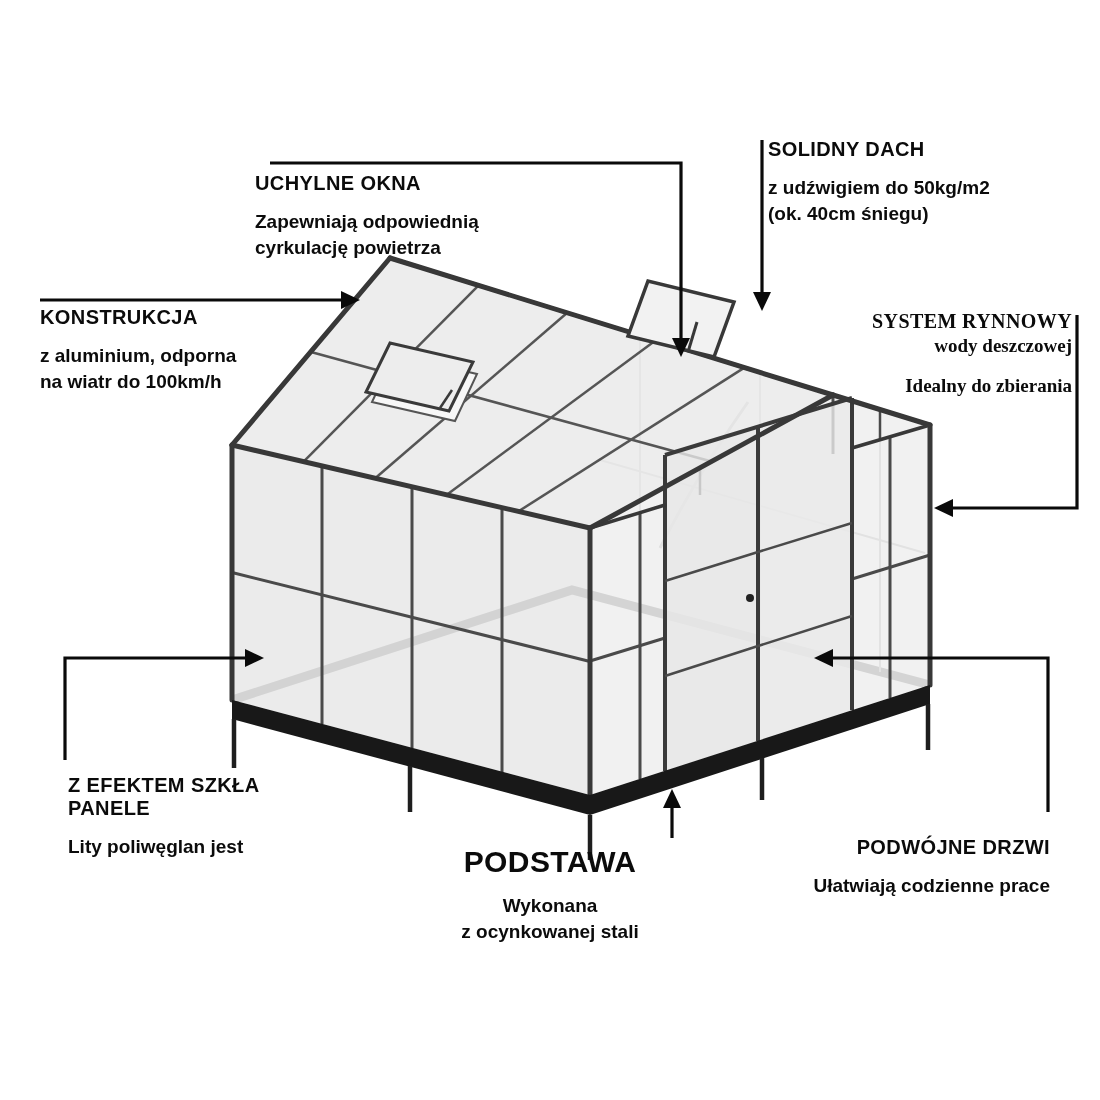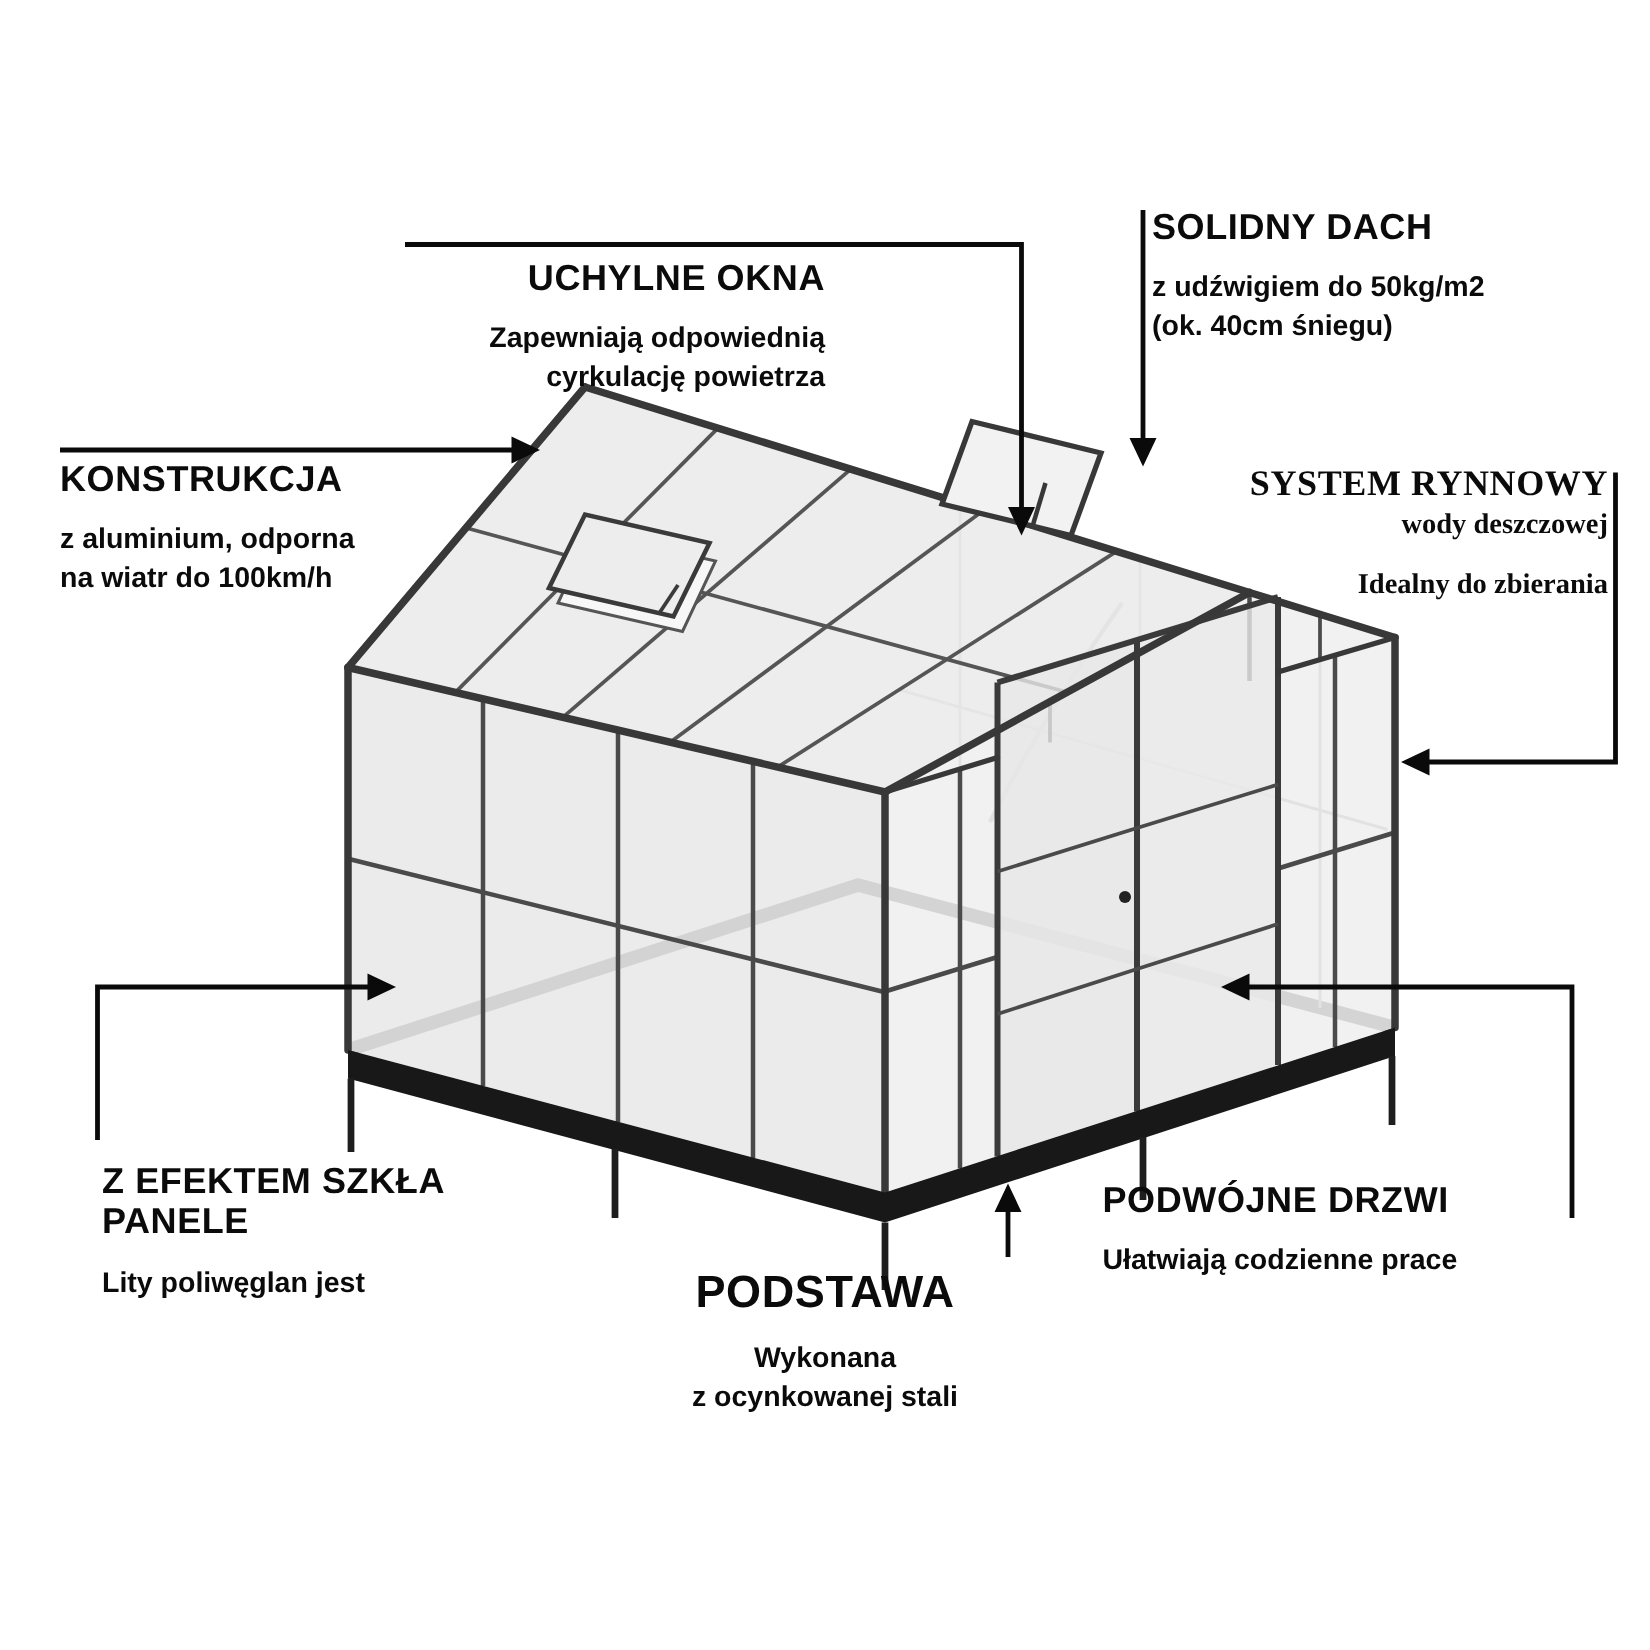--- a/index.html
+++ b/index.html
@@ -8,32 +8,32 @@
     width: 1100px; height: 1100px;
     background: #ffffff;
     font-family: "Liberation Sans", "DejaVu Sans", sans-serif;
     color: #0b0b0b;
   }
   .stage { position: relative; width: 1100px; height: 1100px; overflow: hidden; background: #fff; }
   .layer { position: absolute; inset: 0; }
   svg.layer { width: 1100px; height: 1100px; }
 
   .callout { position: absolute; }
-  .co-title { font-weight: bold; font-size: 24px; line-height: 1.14; letter-spacing: 0.4px; white-space: nowrap; }
+  .co-title { font-weight: bold; font-size: 20px; line-height: 1.14; letter-spacing: 0.4px; white-space: nowrap; }
   .co-line  { font-weight: bold; font-size: 19px; line-height: 1.36; white-space: nowrap; }
   .co-gap   { margin-top: 14px; }
 
-  .co-uchylne     { left: 255px; top: 172px;  width: 295px; text-align: right; }
+  .co-uchylne     { left: 255px; top: 172px;  width: 295px; text-align: left; }
   .co-solidny     { left: 768px; top: 138px;  width: 300px; text-align: left; }
   .co-konstrukcja { left: 40px;  top: 306px;  width: 280px; text-align: left; }
   .co-rynnowy     { right: 28px; top: 310px;  width: 310px; text-align: right; font-family: Liberation Serif, serif; }
   .co-panele      { left: 68px;  top: 774px;  width: 330px; text-align: left; }
   .co-podstawa    { left: 420px; top: 845px;  width: 260px; text-align: center; }
   .co-podstawa .co-title { font-size: 30px; }
-  .co-drzwi       { left: 735px; top: 787px;  width: 315px; text-align: left; }
+  .co-drzwi       { left: 735px; top: 836px;  width: 315px; text-align: right; }
 </style>
 </head>
 <body>
 
 <div class="stage">
 
   <svg class="layer" viewBox="0 0 1100 1100" aria-hidden="true">
 
     <g fill="none">
       <path d="M232,700 L572,590 L930,685" stroke="#2a2a2a" stroke-width="9" opacity="0.9"></path>

